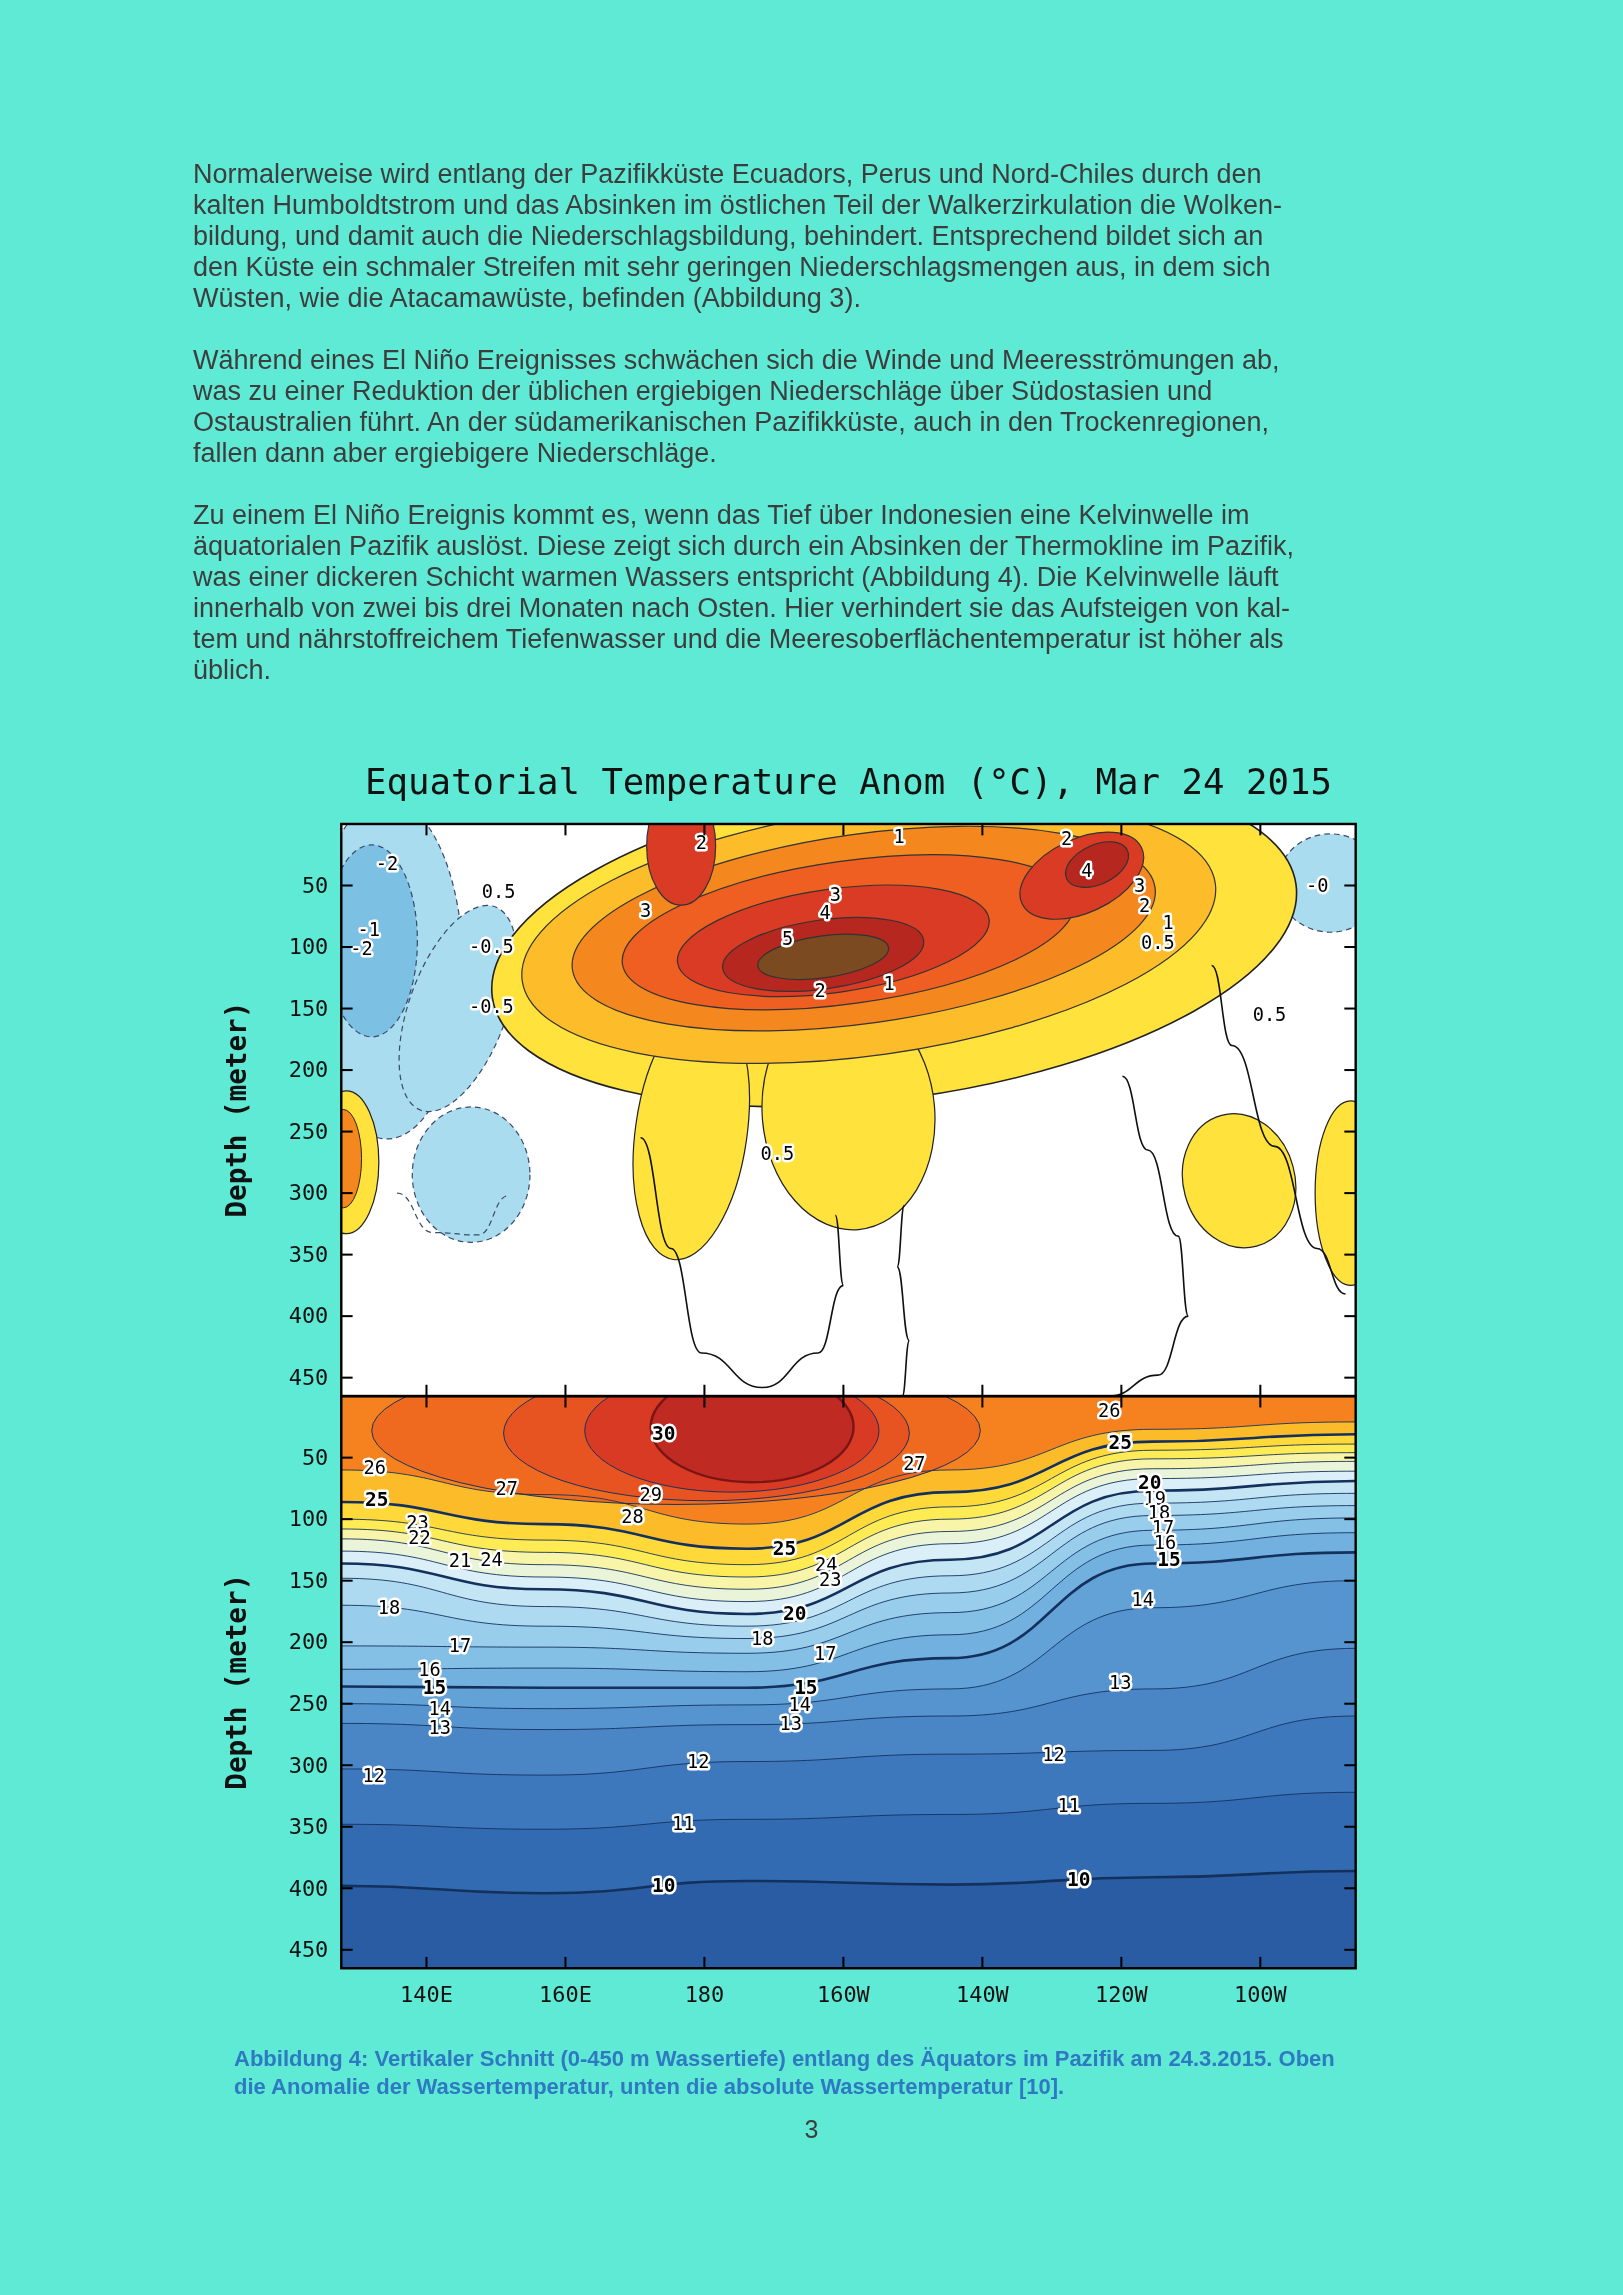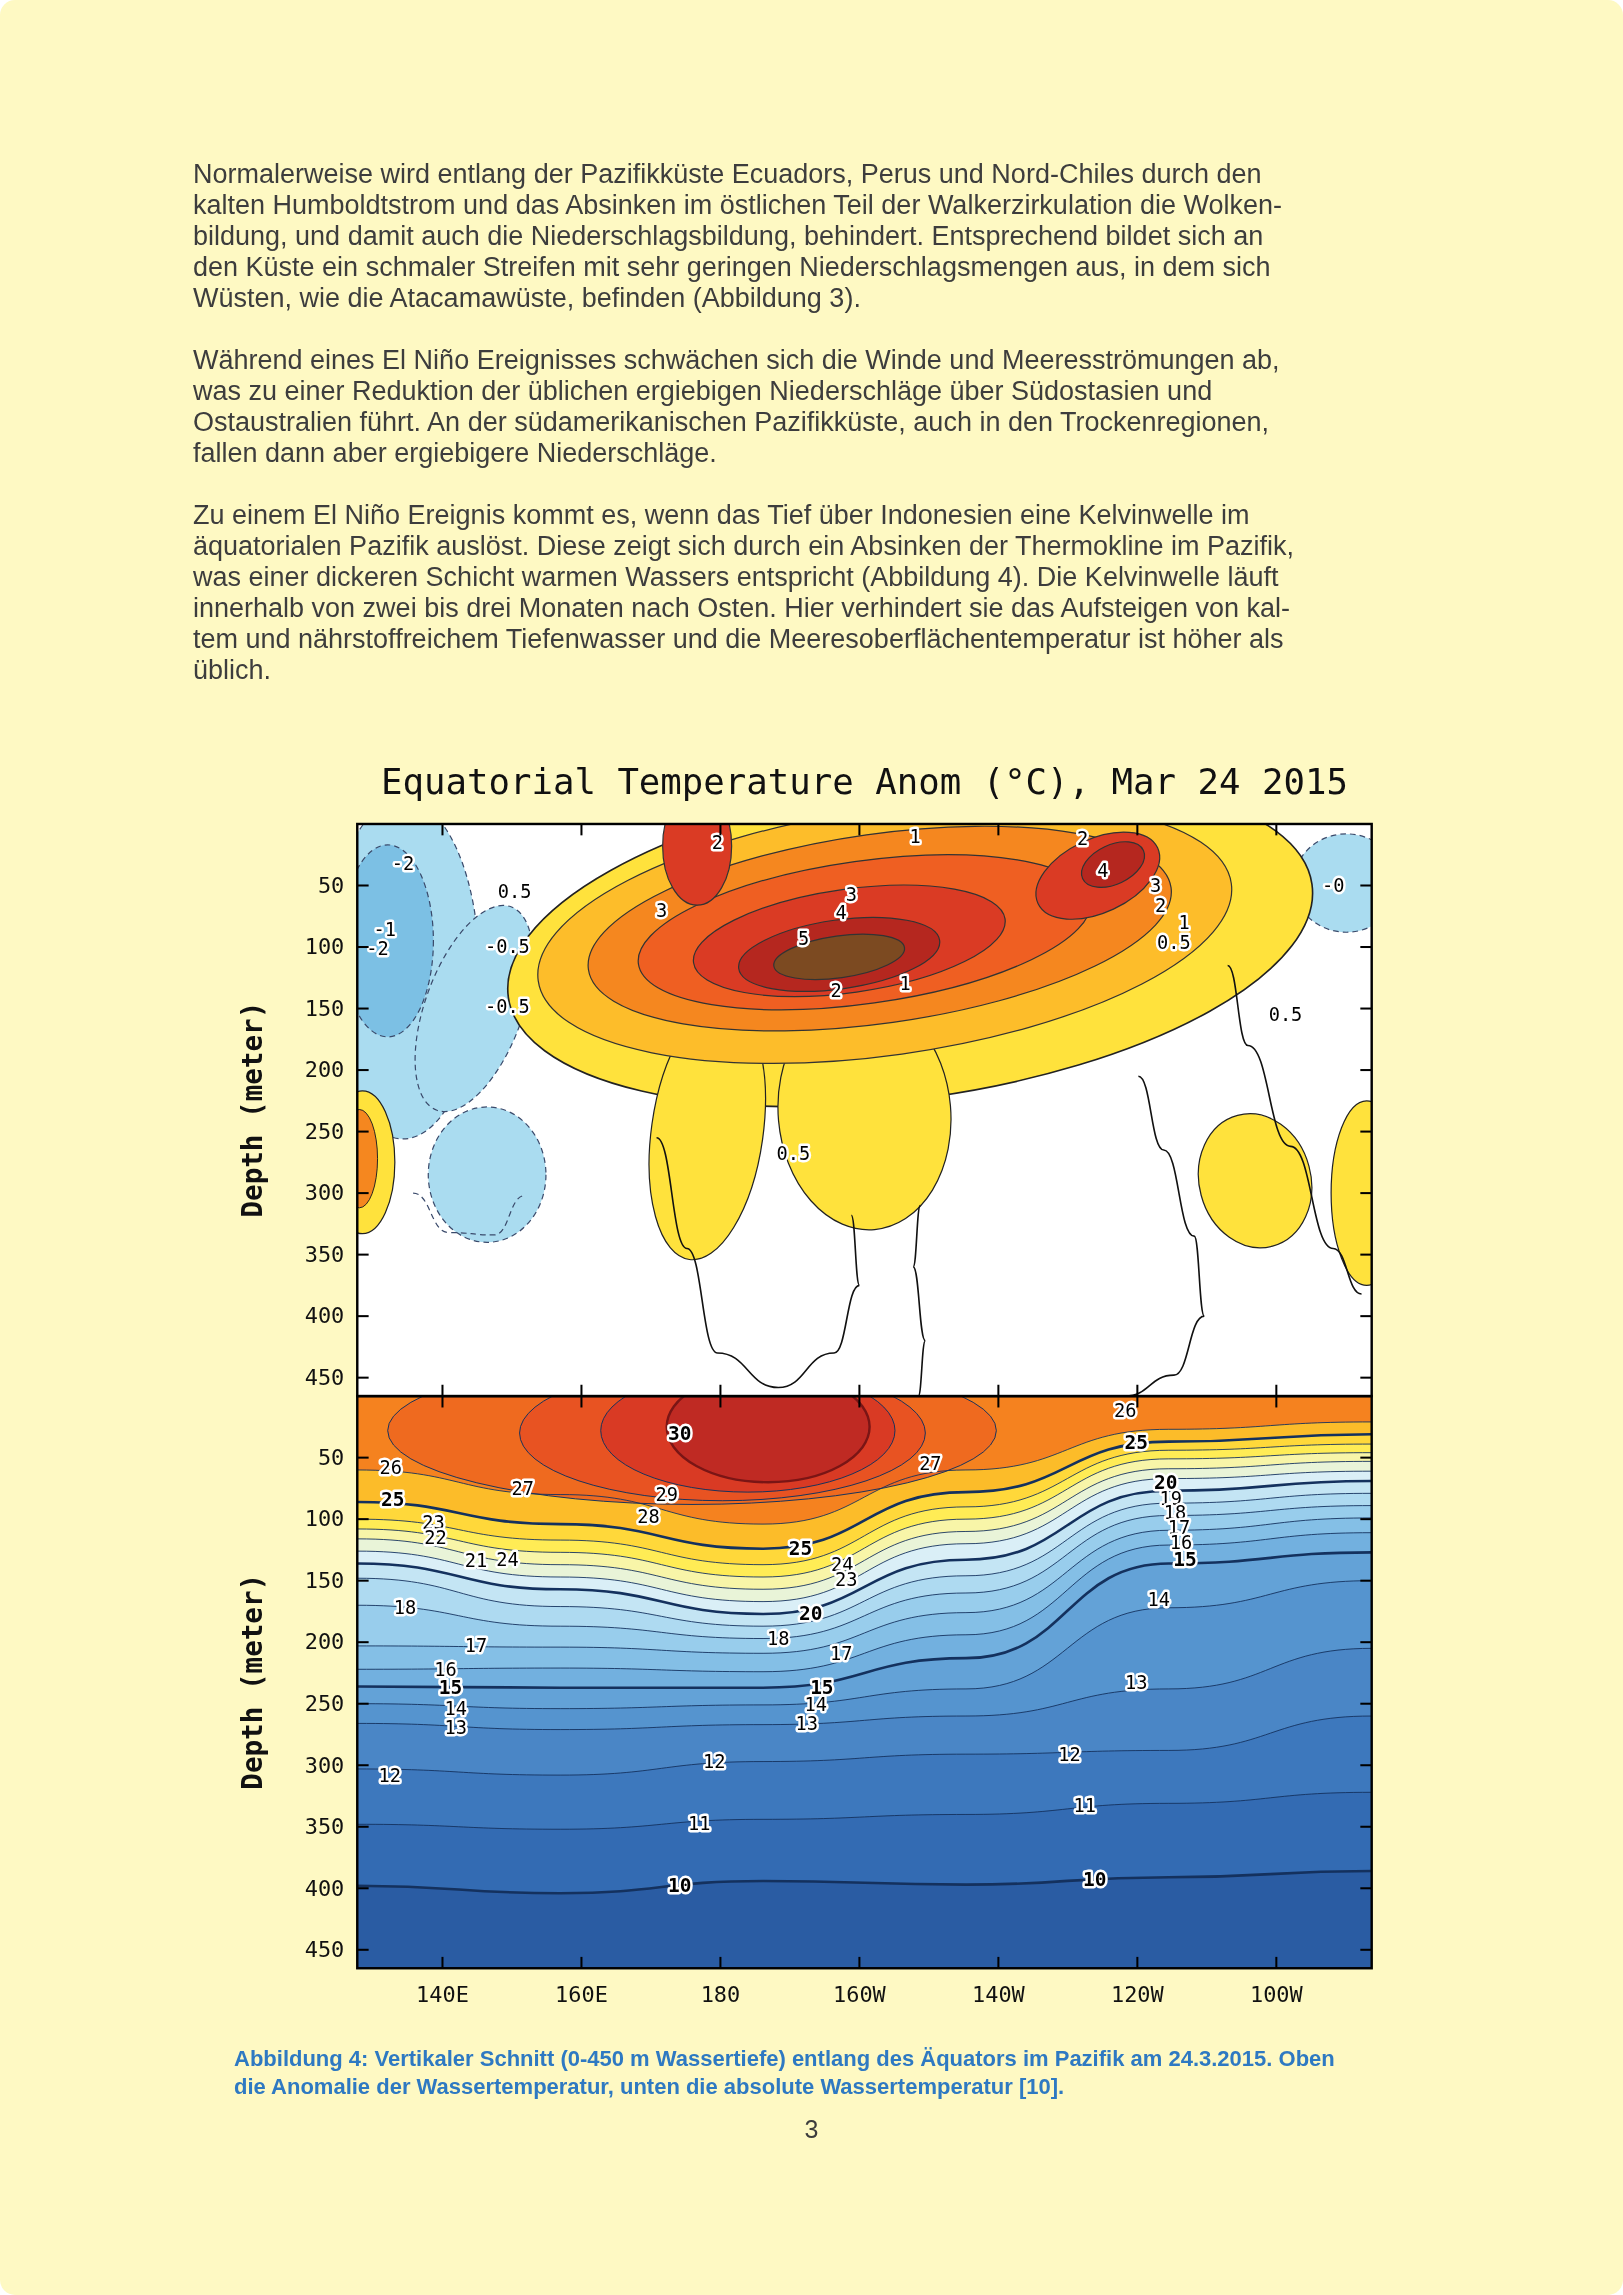--- a/index.html
+++ b/index.html
@@ -1,25 +1,25 @@
 <!DOCTYPE html>
 <html style="font-size:13px"><head>
 <meta charset="utf-8">
 <style>
   html,body { margin:0; padding:0; background:#ffffff; }
   .page {
-    position:relative; width:1623px; height:2295px; background:#fef9c3;
-    font-family:"Liberation Sans", sans-serif; color:#3a3a3a; overflow:hidden;border-radius:15px;
+    position:relative; width:1623px; height:2295px; background:#5eead4;
+    font-family:"Liberation Sans", sans-serif; color:#3a3a3a; overflow:hidden;
   }
   .textblock { position:absolute; left:193px; top:159px; width:1266px; }
   .para {
     white-space:pre-line; font-size:27px; line-height:31px;
     margin:0 0 31px 0; color:#3d3d3d;
   }
-  .figure { position:absolute; left:203px; top:755px; width:1185px; height:1266px; }
+  .figure { position:absolute; left:187px; top:755px; width:1185px; height:1266px; }
   svg { display:block; }
   svg text { font-family:"DejaVu Sans Mono", monospace; }
   .fig-title { font-size:44px; fill:#111111; }
   .axis-label { font-size:34px; font-weight:bold; fill:#111111; }
   .ticklabel, .xticklabel { font-size:27px; fill:#111111; }
   .clabel {
     font-size:23px; fill:#000000;
     paint-order:stroke; stroke:#ffffff; stroke-width:6px; stroke-linejoin:round;
   }
   .clabel.b { font-weight:bold; font-size:24px; }

